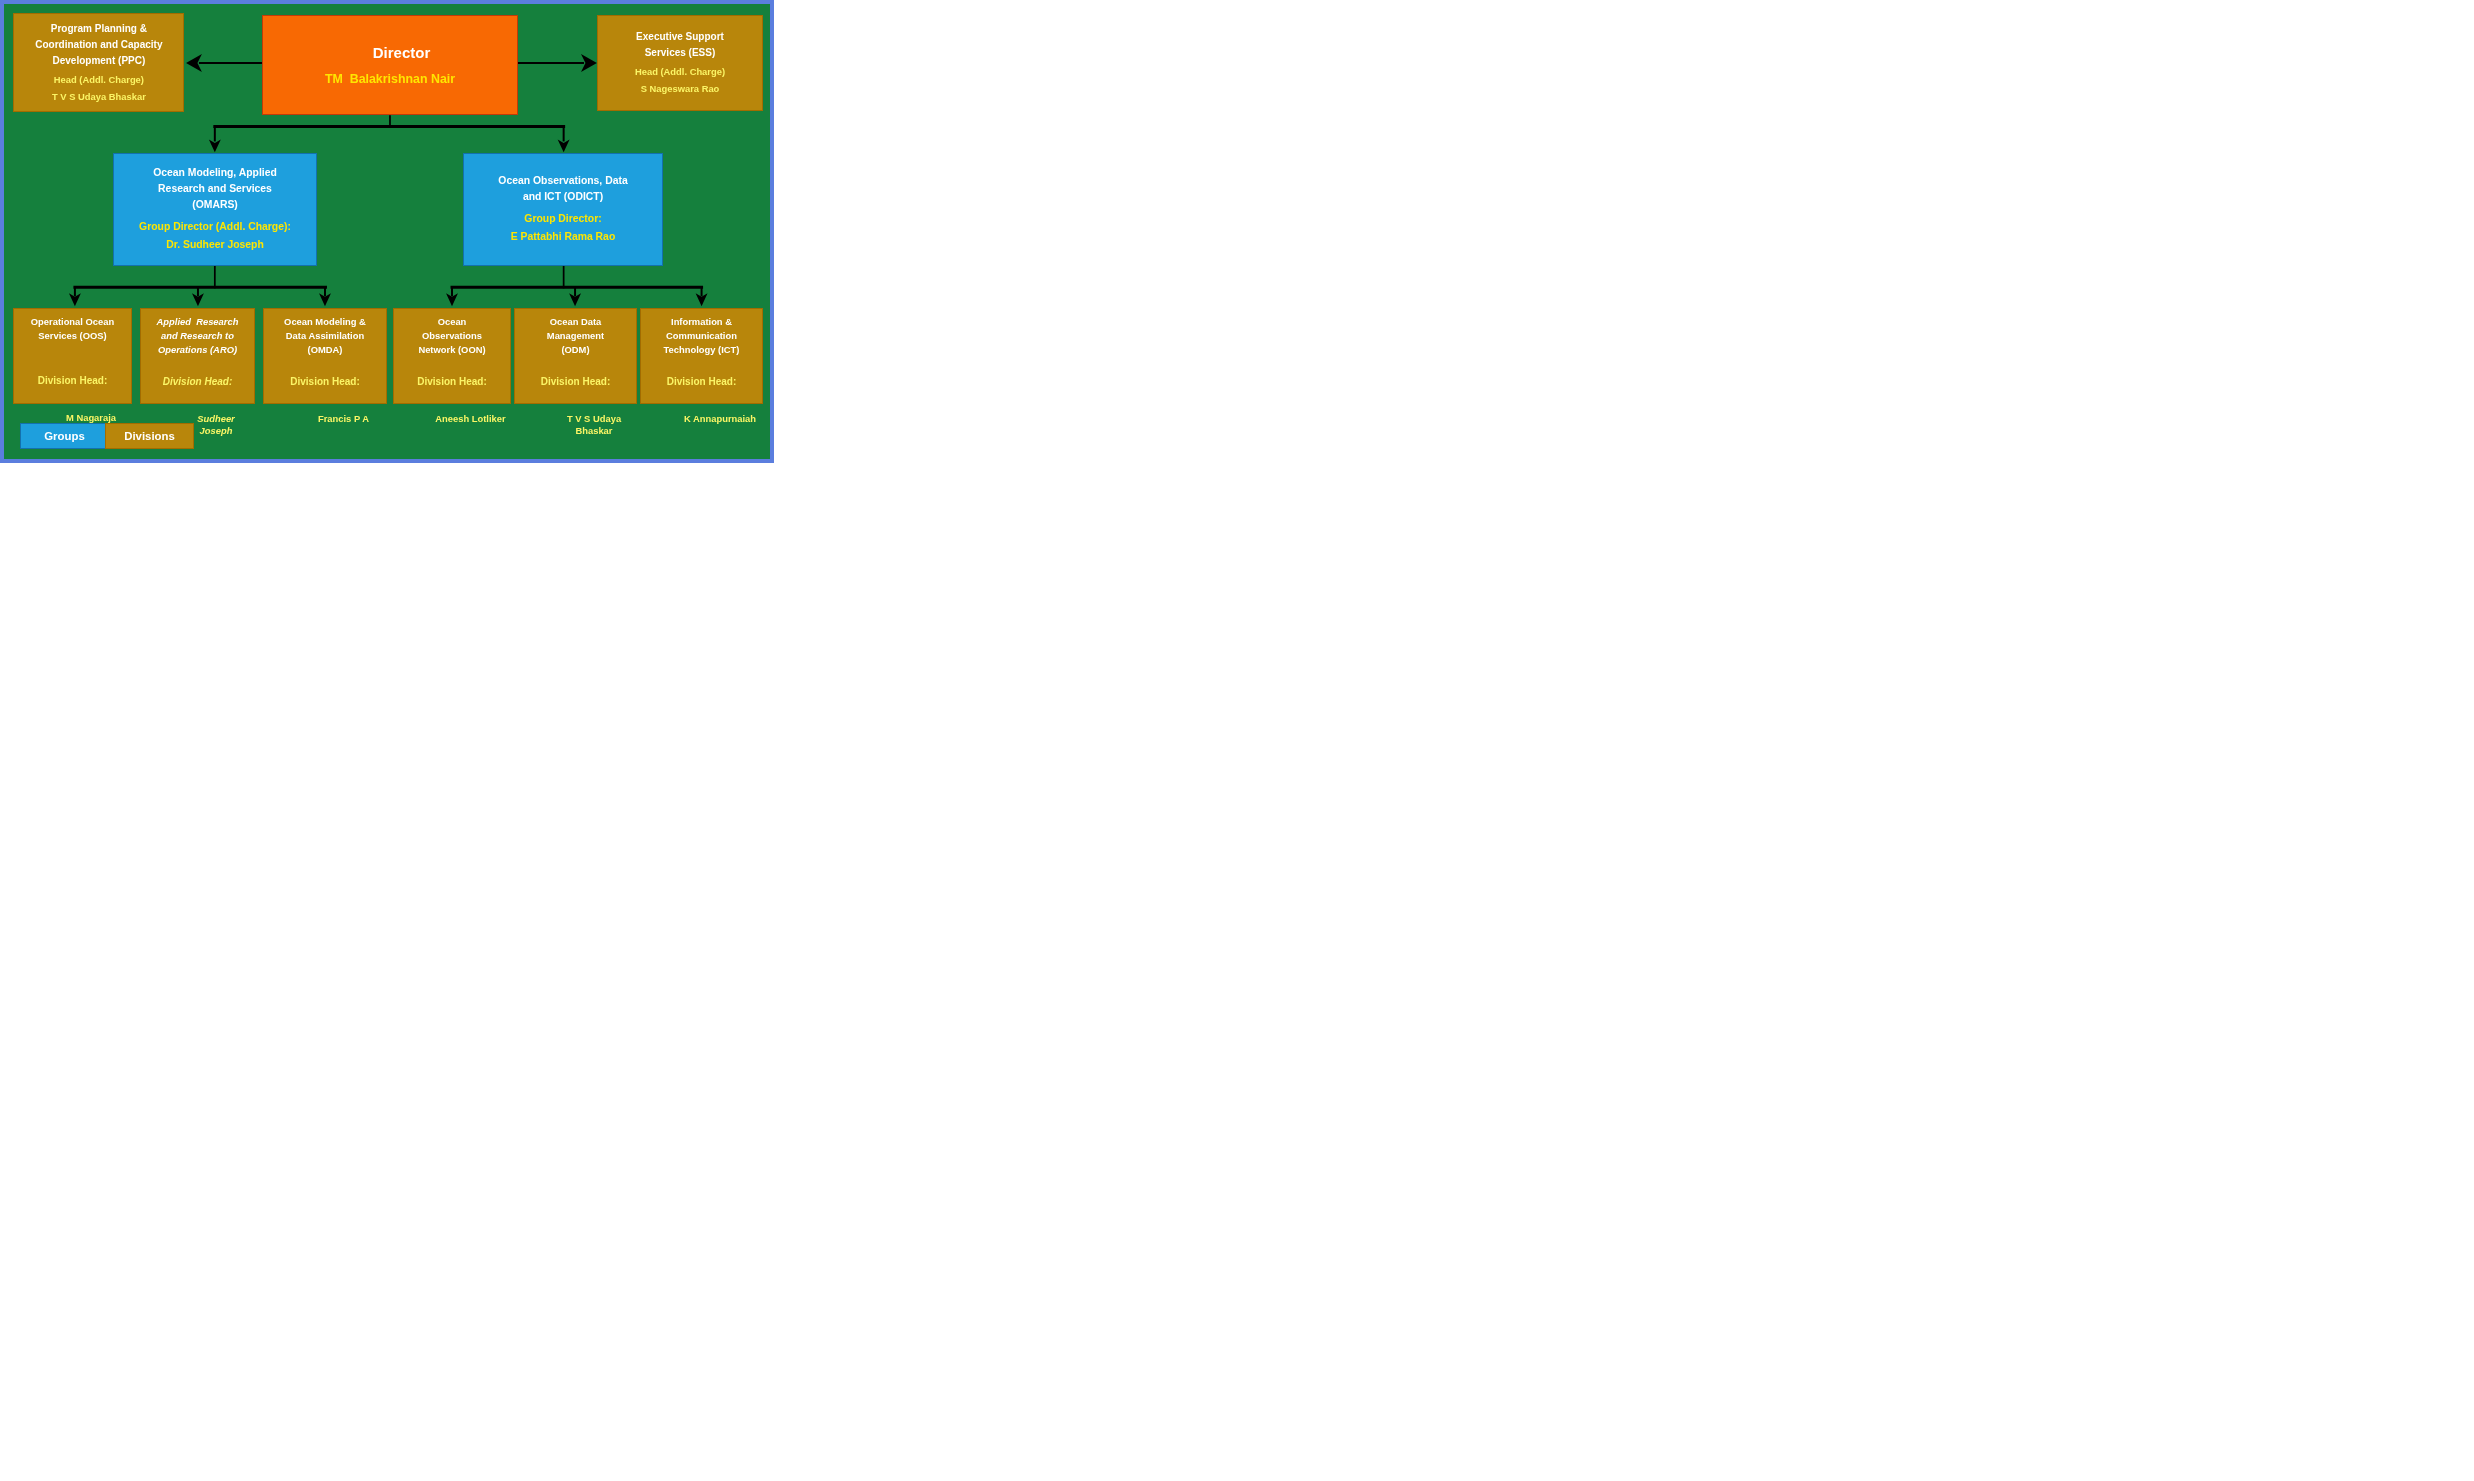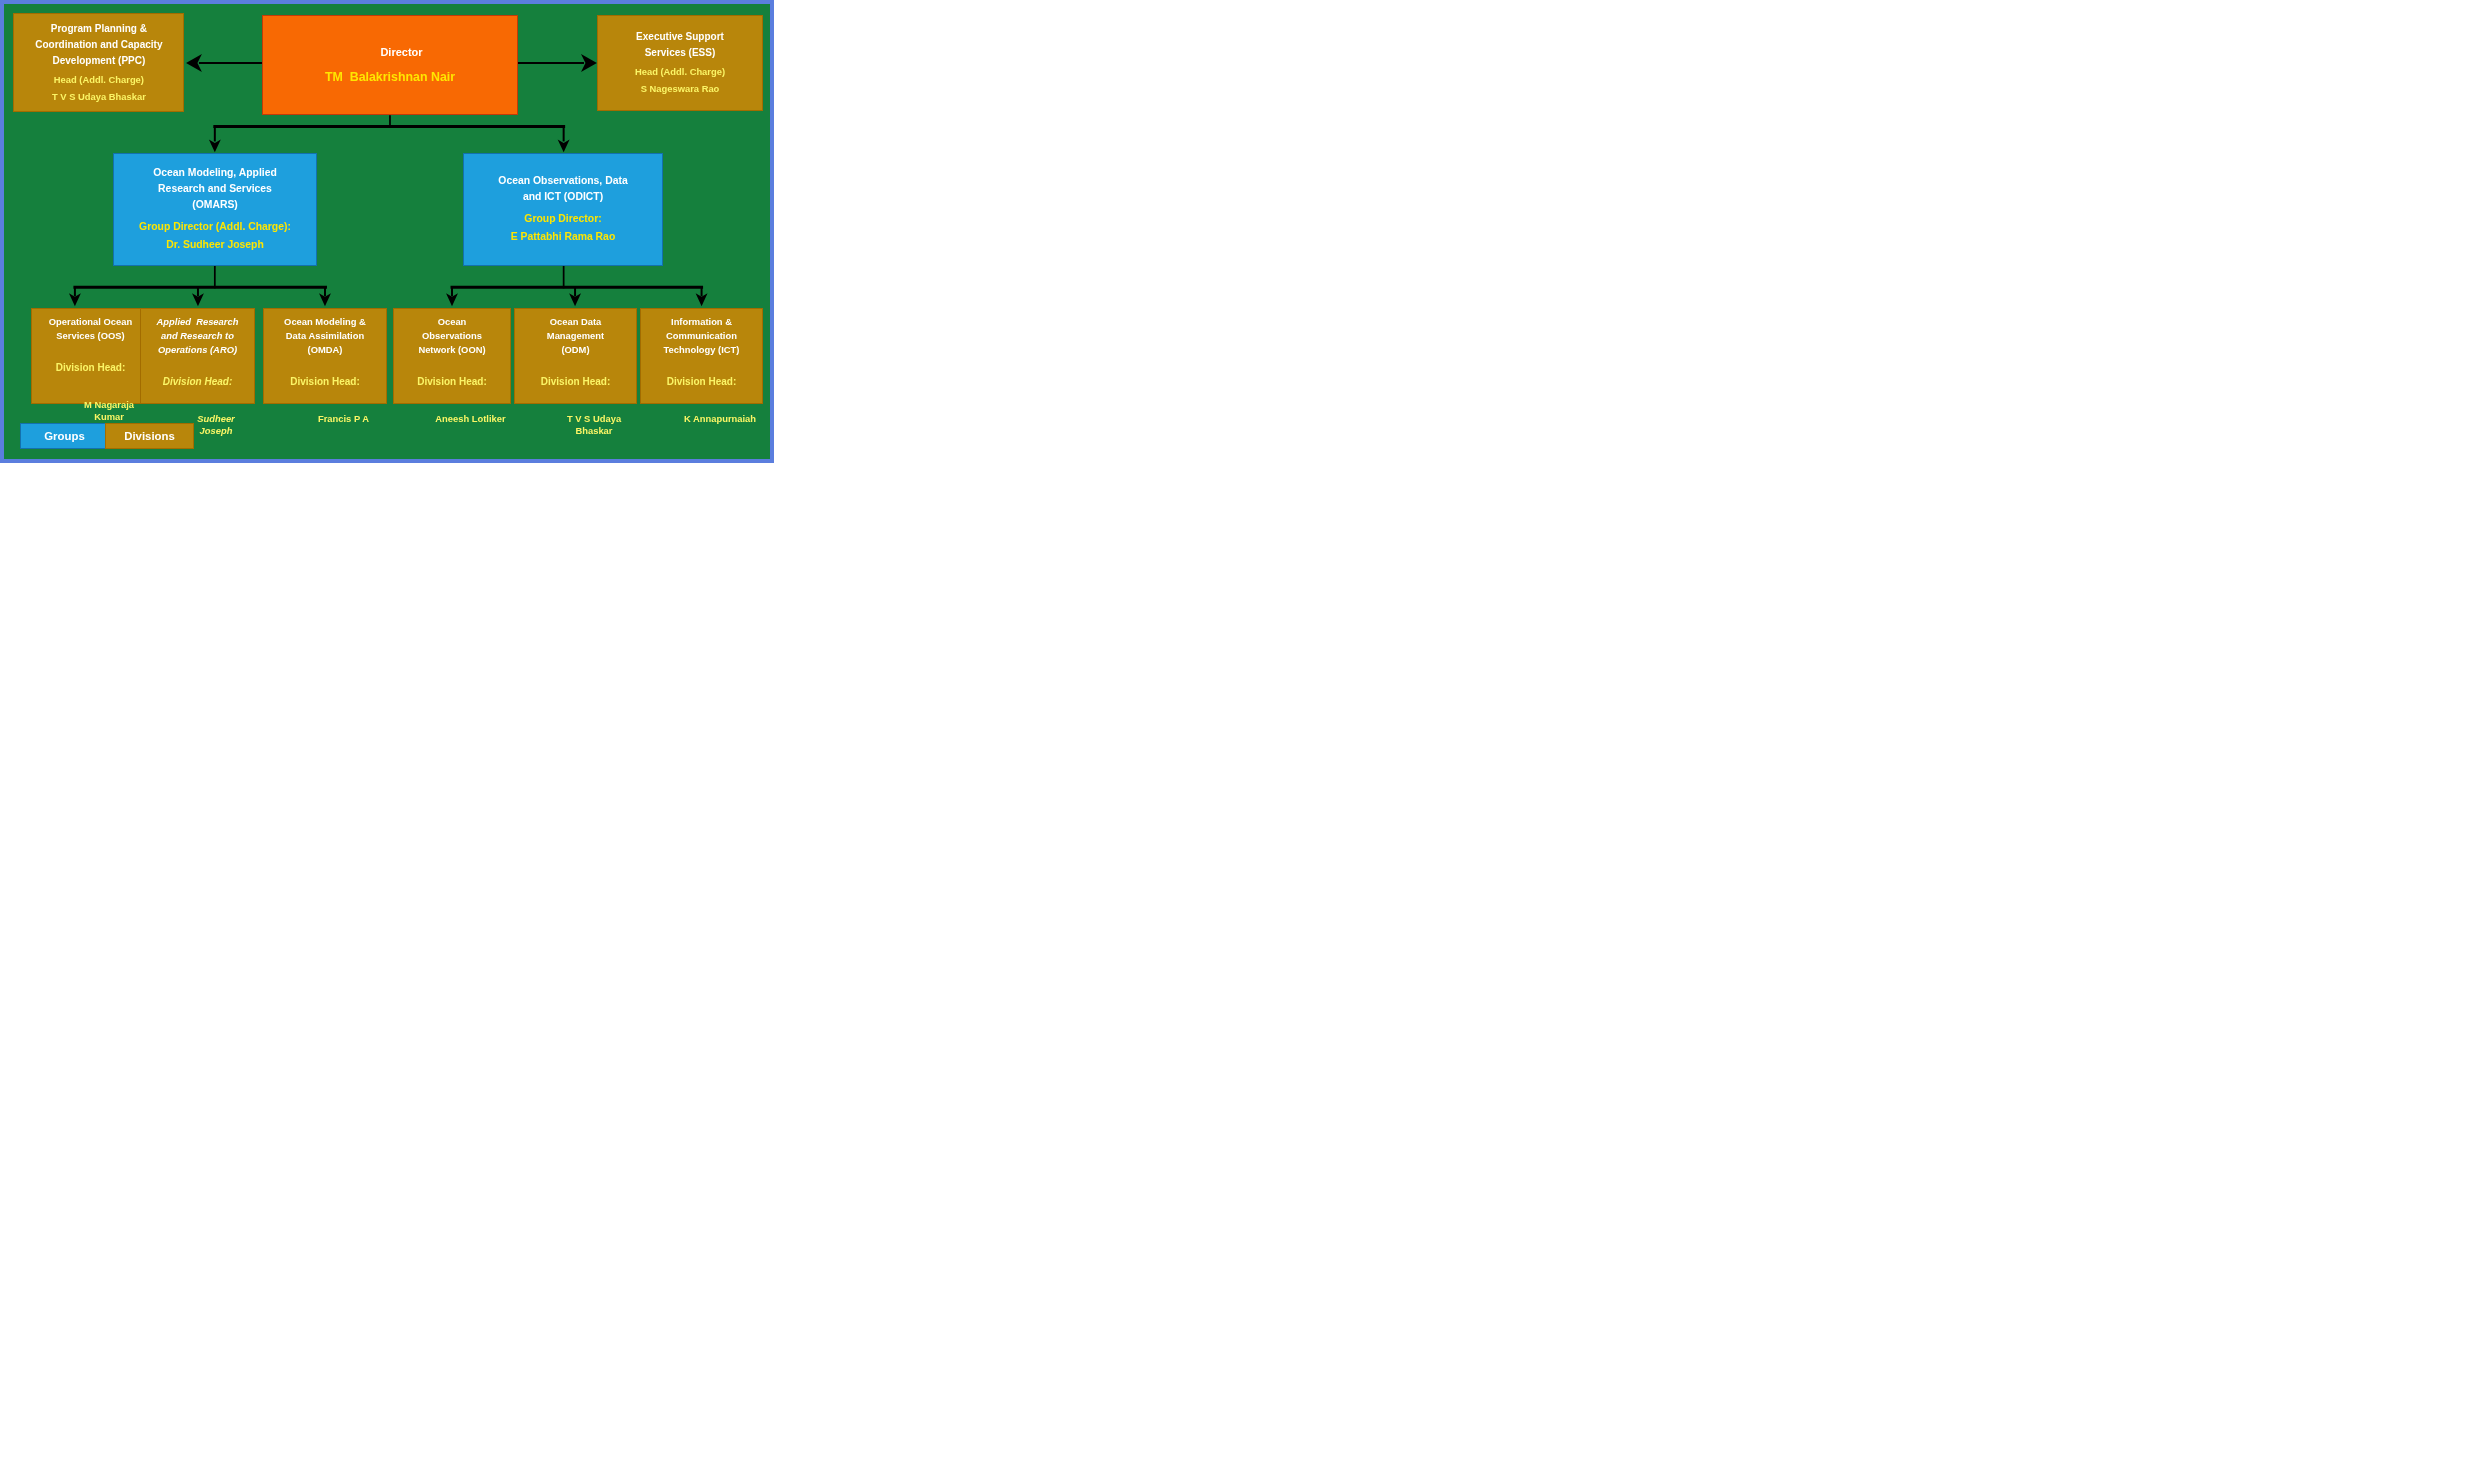--- a/index.html
+++ b/index.html
@@ -40,21 +40,21 @@
   .orange{
     background:var(--director-fill);
     border:1.5px solid var(--director-border);
   }
   .t-white{color:var(--title-text);}
   .t-yellow{color:var(--accent-yellow);}
   .t-pale{color:var(--pale-yellow);}
 
   
   .director{left:258px; top:11px; width:256px; height:100px;}
-  .director .title{font-size:11px; line-height:1.3;margin-left:23px;}
+  .director .title{font-size:15px; line-height:1.3;margin-left:23px;}
   .director .name{font-size:12.4px; line-height:1.3; margin-top:9px;}
 
   
   .ppc{left:9.4px; top:9.4px; width:171px; height:99px;}
   .ess{left:593px; top:11px; width:166px; height:96px;}
   .side .title{font-size:10px; line-height:1.6;}
   .side .role{font-size:9.4px; line-height:1.7; margin-top:3.5px;}
   .side .name{font-size:9.4px; line-height:1.7; margin-top:1px;}
 
   
@@ -66,21 +66,21 @@
 
   
   .division{
     top:304px; height:96px;
     justify-content:space-between;
     padding:6px 2px 6.5px 2px;
   }
   .division .title{font-size:9.4px; line-height:1.5;}
   .division .role{font-size:10px; line-height:1.3;}
   .division .name{font-size:9.4px; line-height:1.3; margin-top:6.5px;padding-left:37px;}
-  .d1{left:27px;   width:119px;}
+  .d1{left:9px;   width:119px;gap:13px;}
   .d2{left:136px;  width:115px;font-style:italic;}
   .d3{left:259px;  width:124px;}
   .d4{left:389px;  width:118px;}
   .d5{left:510px; width:123px;}
   .d6{left:636px; width:123px;}
 
   
   .legend-box{
     position:absolute; top:419px; height:26px;
     display:flex; align-items:center; justify-content:center;

